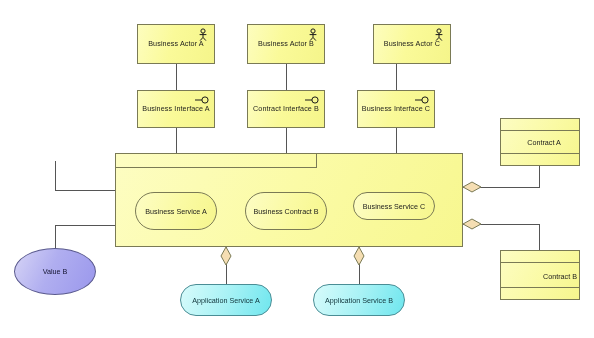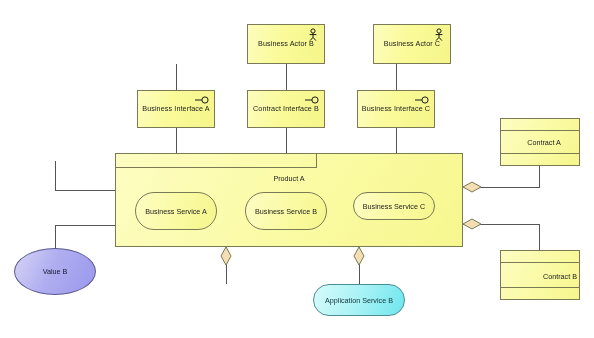--- a/index.html
+++ b/index.html
@@ -108,20 +108,30 @@
     </g>
 
     <g stroke="#7a7a55" stroke-width="1" fill="#f5deb3">
       <polygon points="463,187 472,182 481,187 472,192"></polygon>
       <polygon points="463,224 472,219 481,224 472,229"></polygon>
       <polygon points="226,247 231,256 226,265 221,256"></polygon>
       <polygon points="359,247 364,256 359,265 354,256"></polygon>
     </g>
   </svg>
 
+  <div class="node biz-rect" style="left:137px;top:24px;width:78px;height:40px;">
+    <span class="lbl">Business Actor A</span>
+    <svg class="ico" style="right:4px;top:3px;" width="14" height="14" viewBox="0 0 14 14">
+      <circle cx="7" cy="3" r="2.1" fill="none" stroke="#1b1b1b" stroke-width="1"></circle>
+      <line x1="7" y1="5.1" x2="7" y2="9.4" stroke="#1b1b1b" stroke-width="1"></line>
+      <line x1="3.6" y1="6.6" x2="10.4" y2="6.6" stroke="#1b1b1b" stroke-width="1"></line>
+      <line x1="7" y1="9.4" x2="4.1" y2="12.6" stroke="#1b1b1b" stroke-width="1"></line>
+      <line x1="7" y1="9.4" x2="9.9" y2="12.6" stroke="#1b1b1b" stroke-width="1"></line>
+    </svg>
+  </div>
 
   <div class="node biz-rect" style="left:247px;top:24px;width:78px;height:40px;">
     <span class="lbl">Business Actor B</span>
     <svg class="ico" style="right:4px;top:3px;" width="14" height="14" viewBox="0 0 14 14">
       <circle cx="7" cy="3" r="2.1" fill="none" stroke="#1b1b1b" stroke-width="1"></circle>
       <line x1="7" y1="5.1" x2="7" y2="9.4" stroke="#1b1b1b" stroke-width="1"></line>
       <line x1="3.6" y1="6.6" x2="10.4" y2="6.6" stroke="#1b1b1b" stroke-width="1"></line>
       <line x1="7" y1="9.4" x2="4.1" y2="12.6" stroke="#1b1b1b" stroke-width="1"></line>
       <line x1="7" y1="9.4" x2="9.9" y2="12.6" stroke="#1b1b1b" stroke-width="1"></line>
     </svg>
@@ -157,33 +167,35 @@
   <div class="node biz-rect" style="left:357px;top:90px;width:78px;height:38px;">
     <span class="lbl">Business Interface C</span>
     <svg class="ico" style="right:4px;top:4px;" width="16" height="10" viewBox="0 0 16 10">
       <line x1="1" y1="5" x2="8" y2="5" stroke="#1b1b1b" stroke-width="1"></line>
       <circle cx="11" cy="5" r="3.1" fill="none" stroke="#1b1b1b" stroke-width="1"></circle>
     </svg>
   </div>
 
   <div class="node product" style="left:115px;top:153px;width:348px;height:94px;">
     <div class="tab" style="width:200px;height:13px;"></div>
-    <div class="ptitle" style="top:20px;">Product A</div>
   </div>
 
   <div class="node svc" style="left:135px;top:192px;width:82px;height:38px;">
     <span class="lbl">Business Service A</span>
   </div>
   <div class="node svc" style="left:245px;top:192px;width:82px;height:38px;">
-    <span class="lbl">Business Service B</span>
+    <span class="lbl">Business Contract B</span>
   </div>
   <div class="node svc" style="left:353px;top:192px;width:82px;height:28px;">
     <span class="lbl">Business Service C</span>
   </div>
 
+  <div class="node appsvc" style="left:180px;top:284px;width:92px;height:32px;">
+    <span class="lbl">Application Service A</span>
+  </div>
   <div class="node appsvc" style="left:313px;top:284px;width:92px;height:32px;">
     <span class="lbl">Application Service B</span>
   </div>
 
   <div class="node value" style="left:14px;top:248px;width:82px;height:47px;">
     <span class="lbl">Value B</span>
   </div>
 
   <div class="contract" style="left:500px;top:118px;width:78px;height:46px;">
     <div class="band" style="top:11px;"></div>

